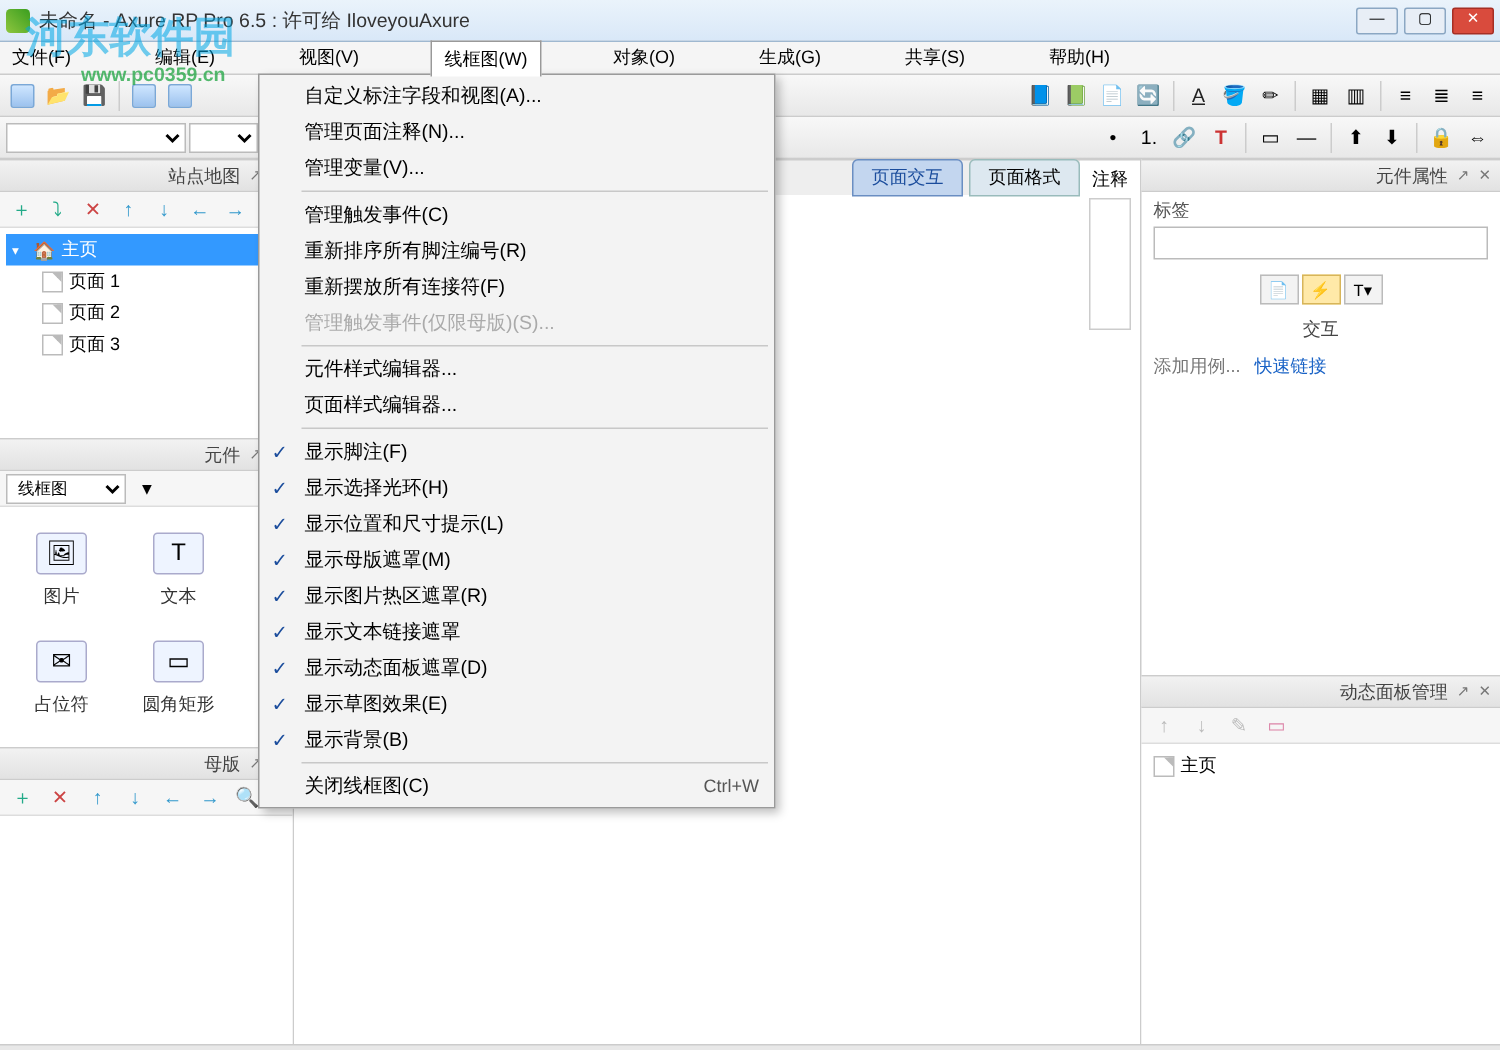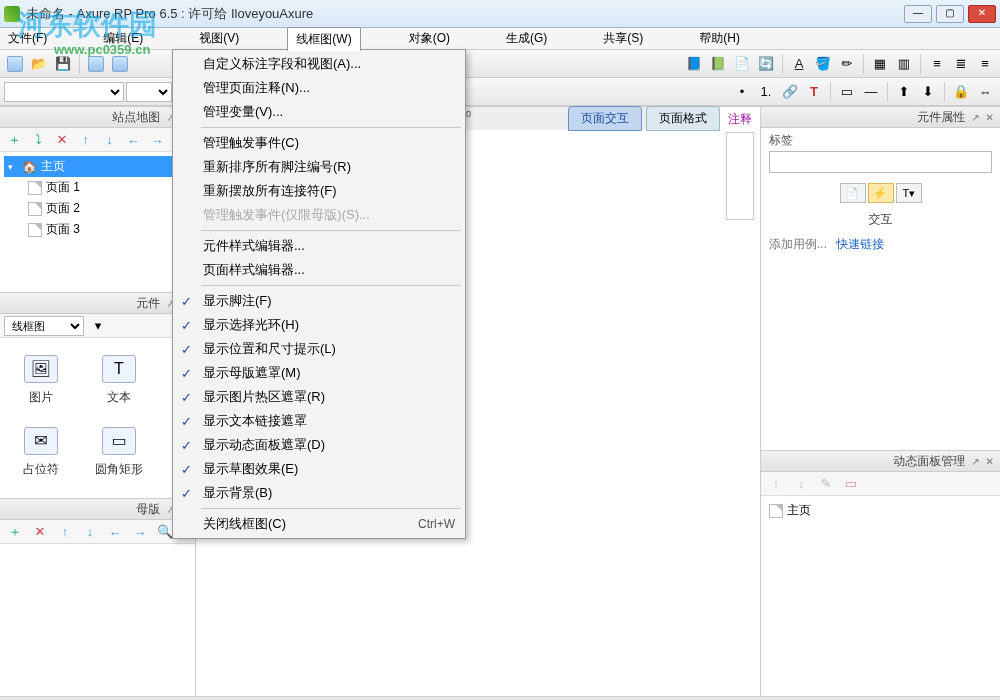--- a/index.html
+++ b/index.html
@@ -57,34 +57,34 @@
 .widget .wlabel { font-size: 12px; color: #333; }
 
 
 .ruler-h { height: 20px; background: #f0f0f0; border-bottom: 1px solid #ccc; position: relative; font-size: 9px; color: #555; }
 .ruler-h span { position: absolute; top: 3px; }
 .canvas { flex: 1; background: #fff; }
 .page-tabs { height: 24px; background: #eee; border-top: 1px solid #ccc; display: flex; align-items: center; }
 .ptab { padding: 3px 12px; font-size: 12px; border: 1px solid #9bb; border-radius: 4px 4px 0 0; margin-left: 4px; background: #dde8f0; cursor: pointer; }
 .ptab.active { background: #c3d6ef; border-color: #6a8ec2; color: #1a4c9c; }
 .notes-area { height: 120px; border-top: 1px solid #ccc; display: flex; flex-direction: column; }
-.notes-area .na-head { font-size: 12px; color: #a21caf; padding: 4px 8px; }
+.notes-area .na-head { font-size: 12px; color: #000000; padding: 4px 8px; }
 
 
 .prop-label { font-size: 12px; color: #555; padding: 4px 8px 2px; }
 .prop-input { margin: 0 8px 6px; height: 22px; border: 1px solid #bbb; background: #fff; }
 .prop-tabs { display: flex; justify-content: center; gap: 2px; margin: 4px 0; }
 .prop-tabbtn { width: 26px; height: 20px; border: 1px solid #bbb; background: #f3f3f3; font-size: 11px; cursor: pointer; display: flex; align-items: center; justify-content: center; }
 .prop-tabbtn.active { background: #ffe9a8; border-color: #d7b55a; }
 .sect-title { text-align: center; font-size: 12px; color: #444; margin: 4px 0; }
 .link-row { font-size: 12px; color: #777; padding: 4px 8px; }
 .link-row a { color: #1a63c6; text-decoration: none; margin-left: 6px; }
 
 
-.dropdown { position: absolute; top: 49px; left: 172px; width: 294px; background: #f3f3f3; border: 1px solid #9a9a9a; box-shadow: 3px 3px 6px rgba(0,0,0,.25); z-index: 100; padding: 2px; font-size: 13px; }
+.dropdown { position: absolute; top: 49px; left: 172px; width: 345px; background: #f3f3f3; border: 1px solid #9a9a9a; box-shadow: 3px 3px 6px rgba(0,0,0,.25); z-index: 100; padding: 2px; font-size: 13px; }
 .dd-item { display: flex; align-items: center; height: 24px; padding: 0 8px 0 28px; position: relative; cursor: pointer; }
 .dd-item.disabled { color: #aaa; cursor: default; }
 .dd-item .check { position: absolute; left: 6px; color: #1a4c9c; font-size: 13px; }
 .dd-item .shortcut { margin-left: auto; color: #555; font-size: 12px; }
 .dd-item .sub { margin-left: auto; color: #555; font-size: 10px; }
 .dd-sep { height: 1px; background: #c8c8c8; margin: 3px 2px 3px 26px; }
 
 
 .statusbar { height: 4px; background: #e8e8e8; border-top: 1px solid #ccc; }
 

